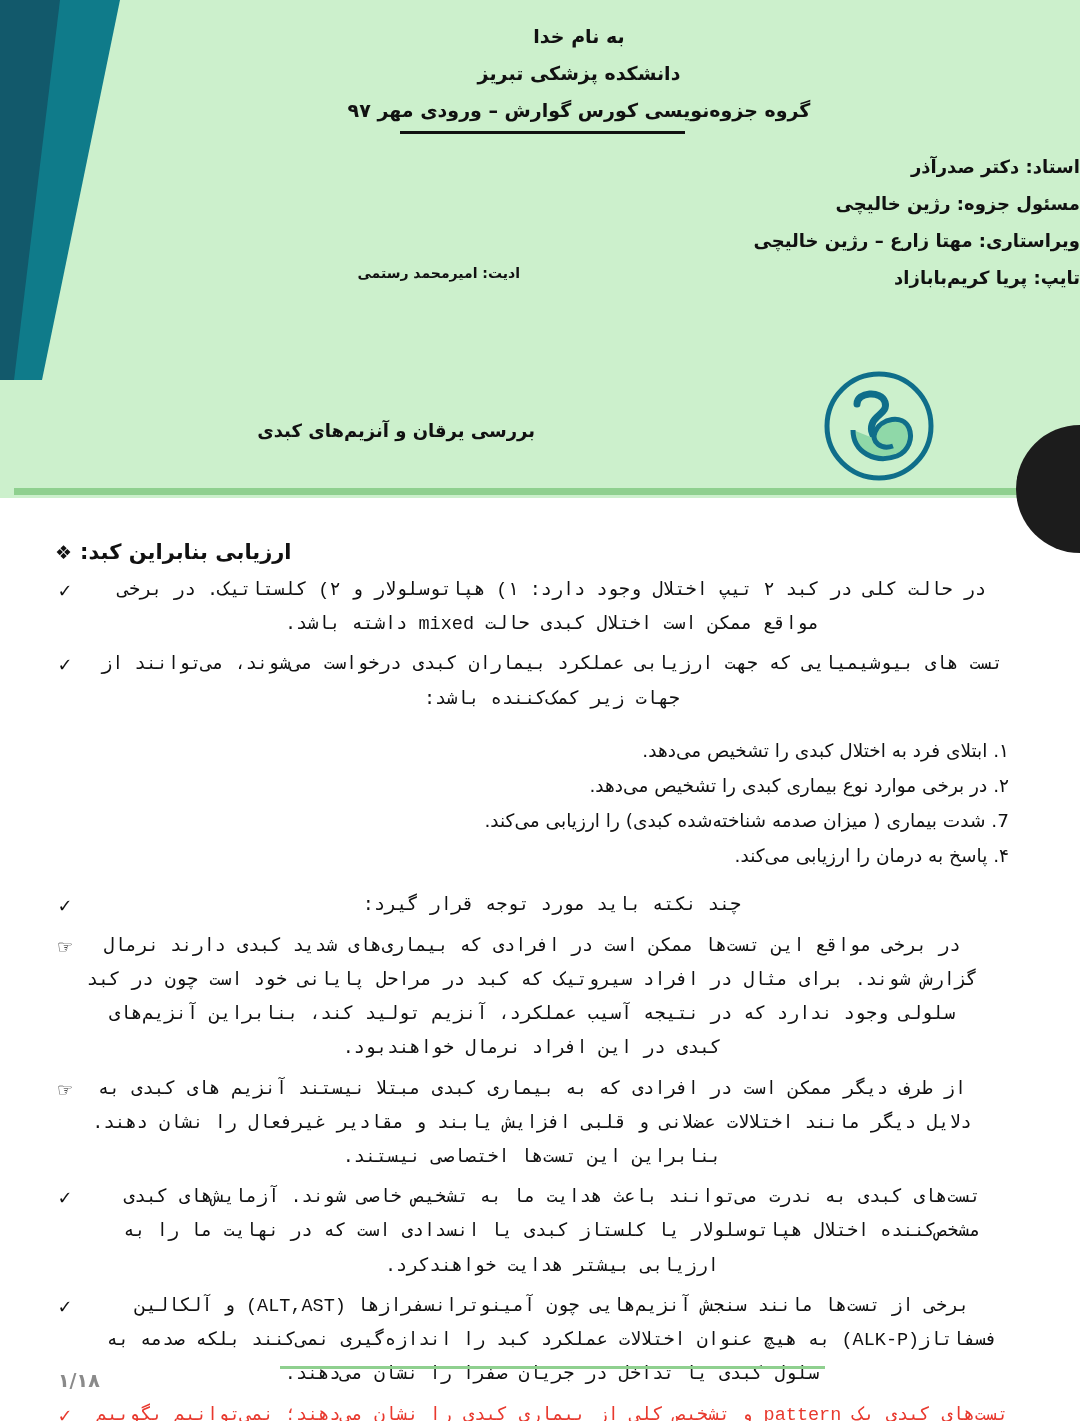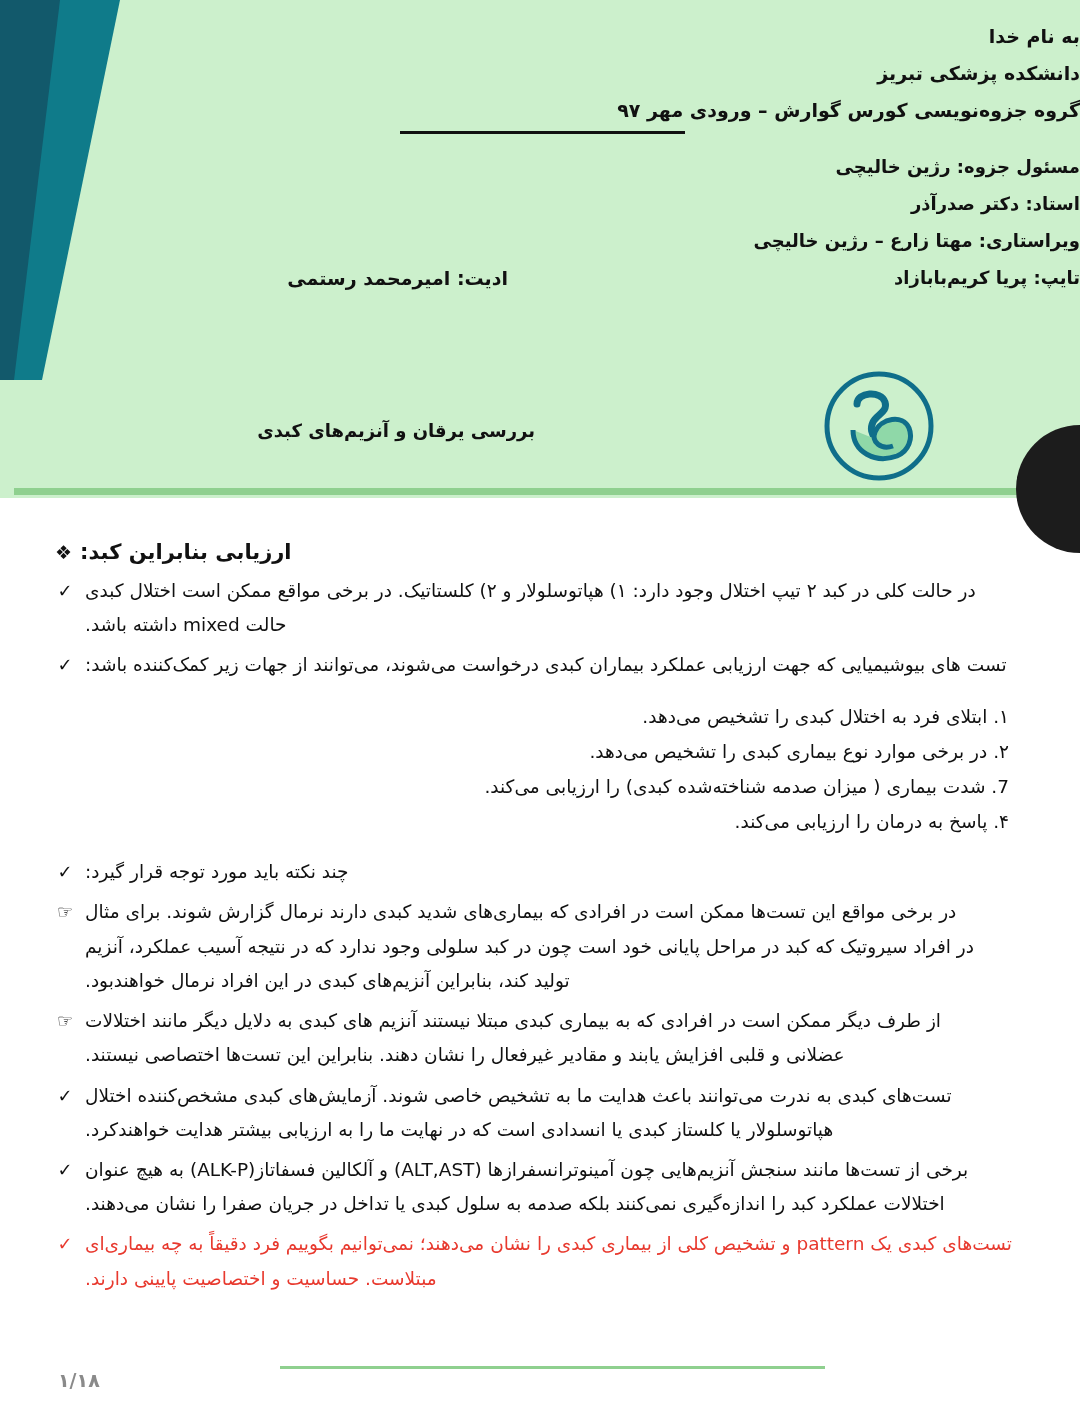--- a/index.html
+++ b/index.html
@@ -42,21 +42,21 @@
     height: 380px;
     background: #12596b;
     clip-path: polygon(0 0, 60px 0, 14px 380px, 0 380px);
   }
 
   .header-text {
     position: absolute;
     top: 18px;
     right: 0;
     width: 1040px;
-    text-align: right;
+    text-align: center;
     padding-left: 0;
     box-sizing: border-box;
     padding-right: 0;
   }
   .header-line {
     font-weight: bold;
     font-size: 19px;
     color: #111;
     line-height: 1.95;
     padding-right: 0;
@@ -84,24 +84,24 @@
     color: #111;
     line-height: 2.06;
     padding-left: 38px;
   }
   .credit-row {
     position: relative;
     display: block;
   }
   .credit-extra {
     position: absolute;
-    right: 572px;
+    right: 560px;
     top: 0;
     font-weight: bold;
-    font-size: 19px;
+    font-size: 14px;
     color: #111;
   }
 
   
   .title-row {
     position: absolute;
     top: 380px;
     left: 0;
     width: 1080px;
     height: 118px;
@@ -181,21 +181,22 @@
     line-height: 1.85;
     color: #111;
     width: 20px;
     text-align: center;
   }
   .item-text {
     flex: 1 1 auto;
     font-size: 18.5px;
     line-height: 1.85;
     color: #111;
-    text-align: left;
+    text-align: center;
+    font-family: Liberation Mono, monospace;
   }
   .level-1 { padding-right: 6px; }
   .level-2 { padding-right: 56px; }
   .level-3 { padding-right: 46px; }
 
   .num-list {
     margin: 16px;
     padding: 0;
   }
   .num-item {
@@ -232,22 +233,22 @@
   <div class="ribbon-dark"></div>
 
   <div class="header-text">
     <div class="header-line">به نام خدا</div>
     <div class="header-line">دانشکده پزشکی تبریز</div>
     <div class="header-line">گروه جزوه‌نویسی کورس گوارش – ورودی مهر ۹۷</div>
   </div>
   <div class="header-rule"></div>
 
   <div class="credits">
+    <div class="credit-line">استاد: دکتر صدرآذر</div>
     <div class="credit-line">مسئول جزوه: رژین خالیچی</div>
-    <div class="credit-line">استاد: دکتر صدرآذر</div>
     <div class="credit-line">ویراستاری: مهتا زارع – رژین خالیچی</div>
     <div class="credit-line credit-row">
       <span>تایپ: پریا کریم‌بابازاد</span>
       <span class="credit-extra">ادیت: امیرمحمد رستمی</span>
     </div>
   </div>
 </div>
 
 <div class="title-row"></div>
 <div class="title-underline"></div>

